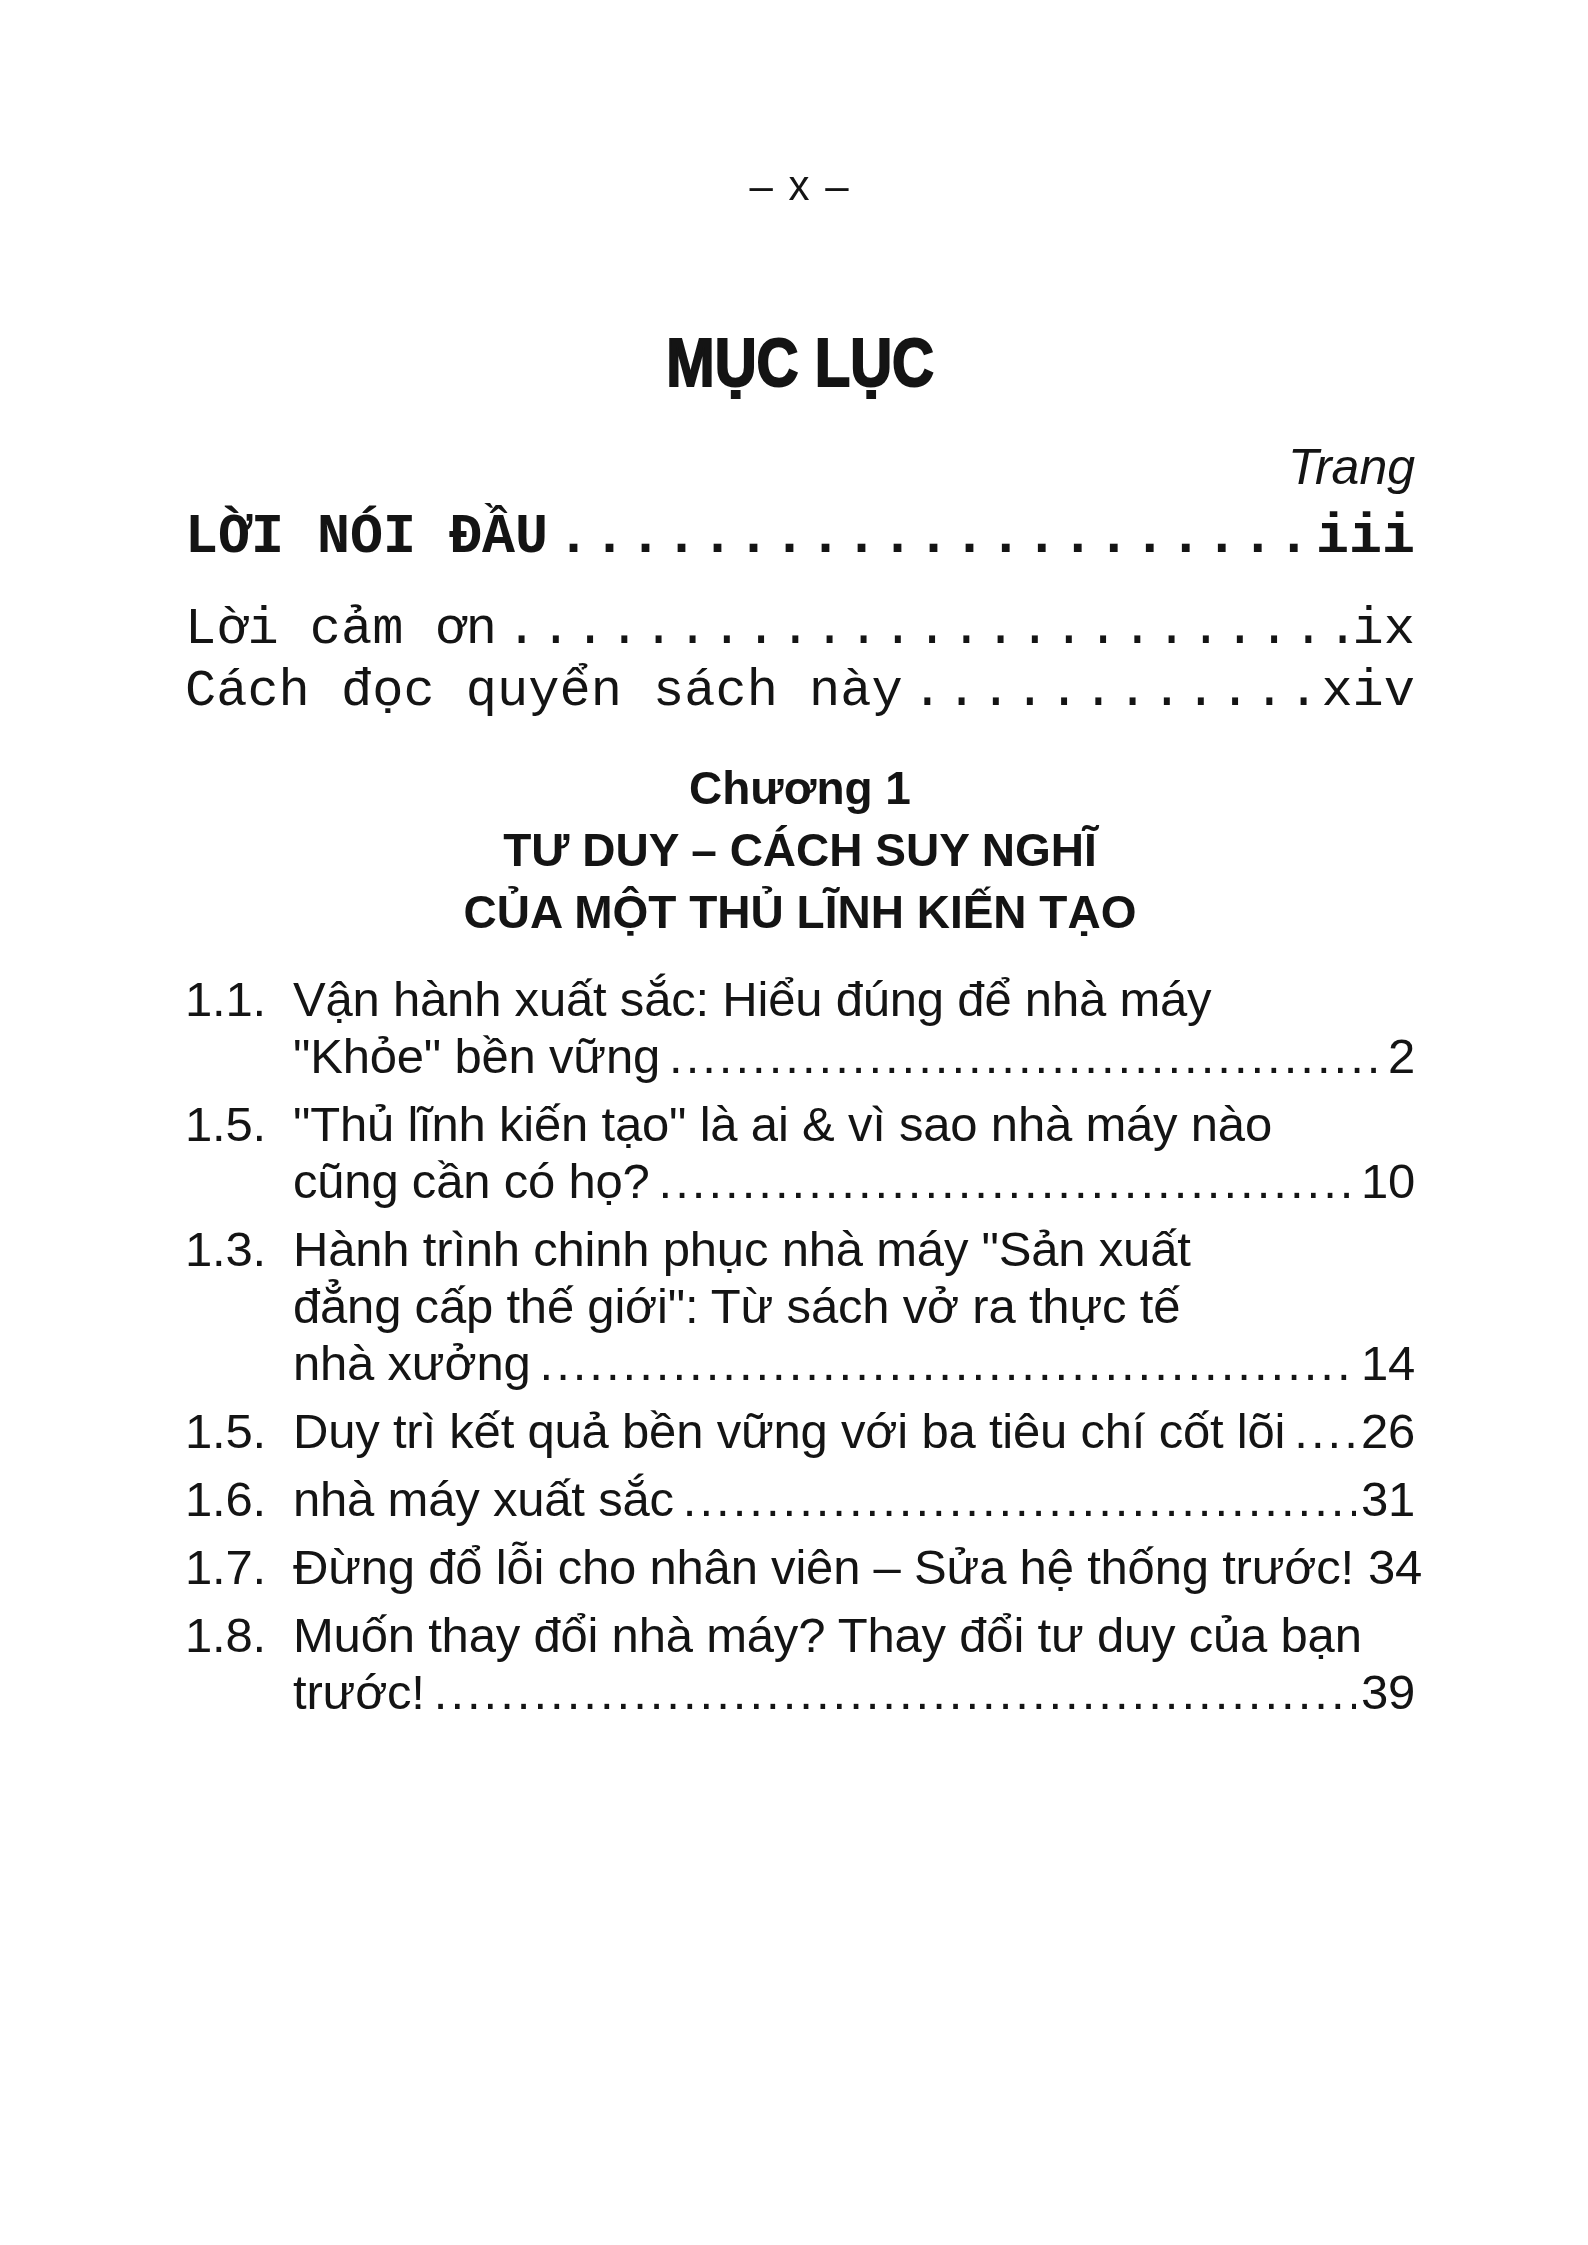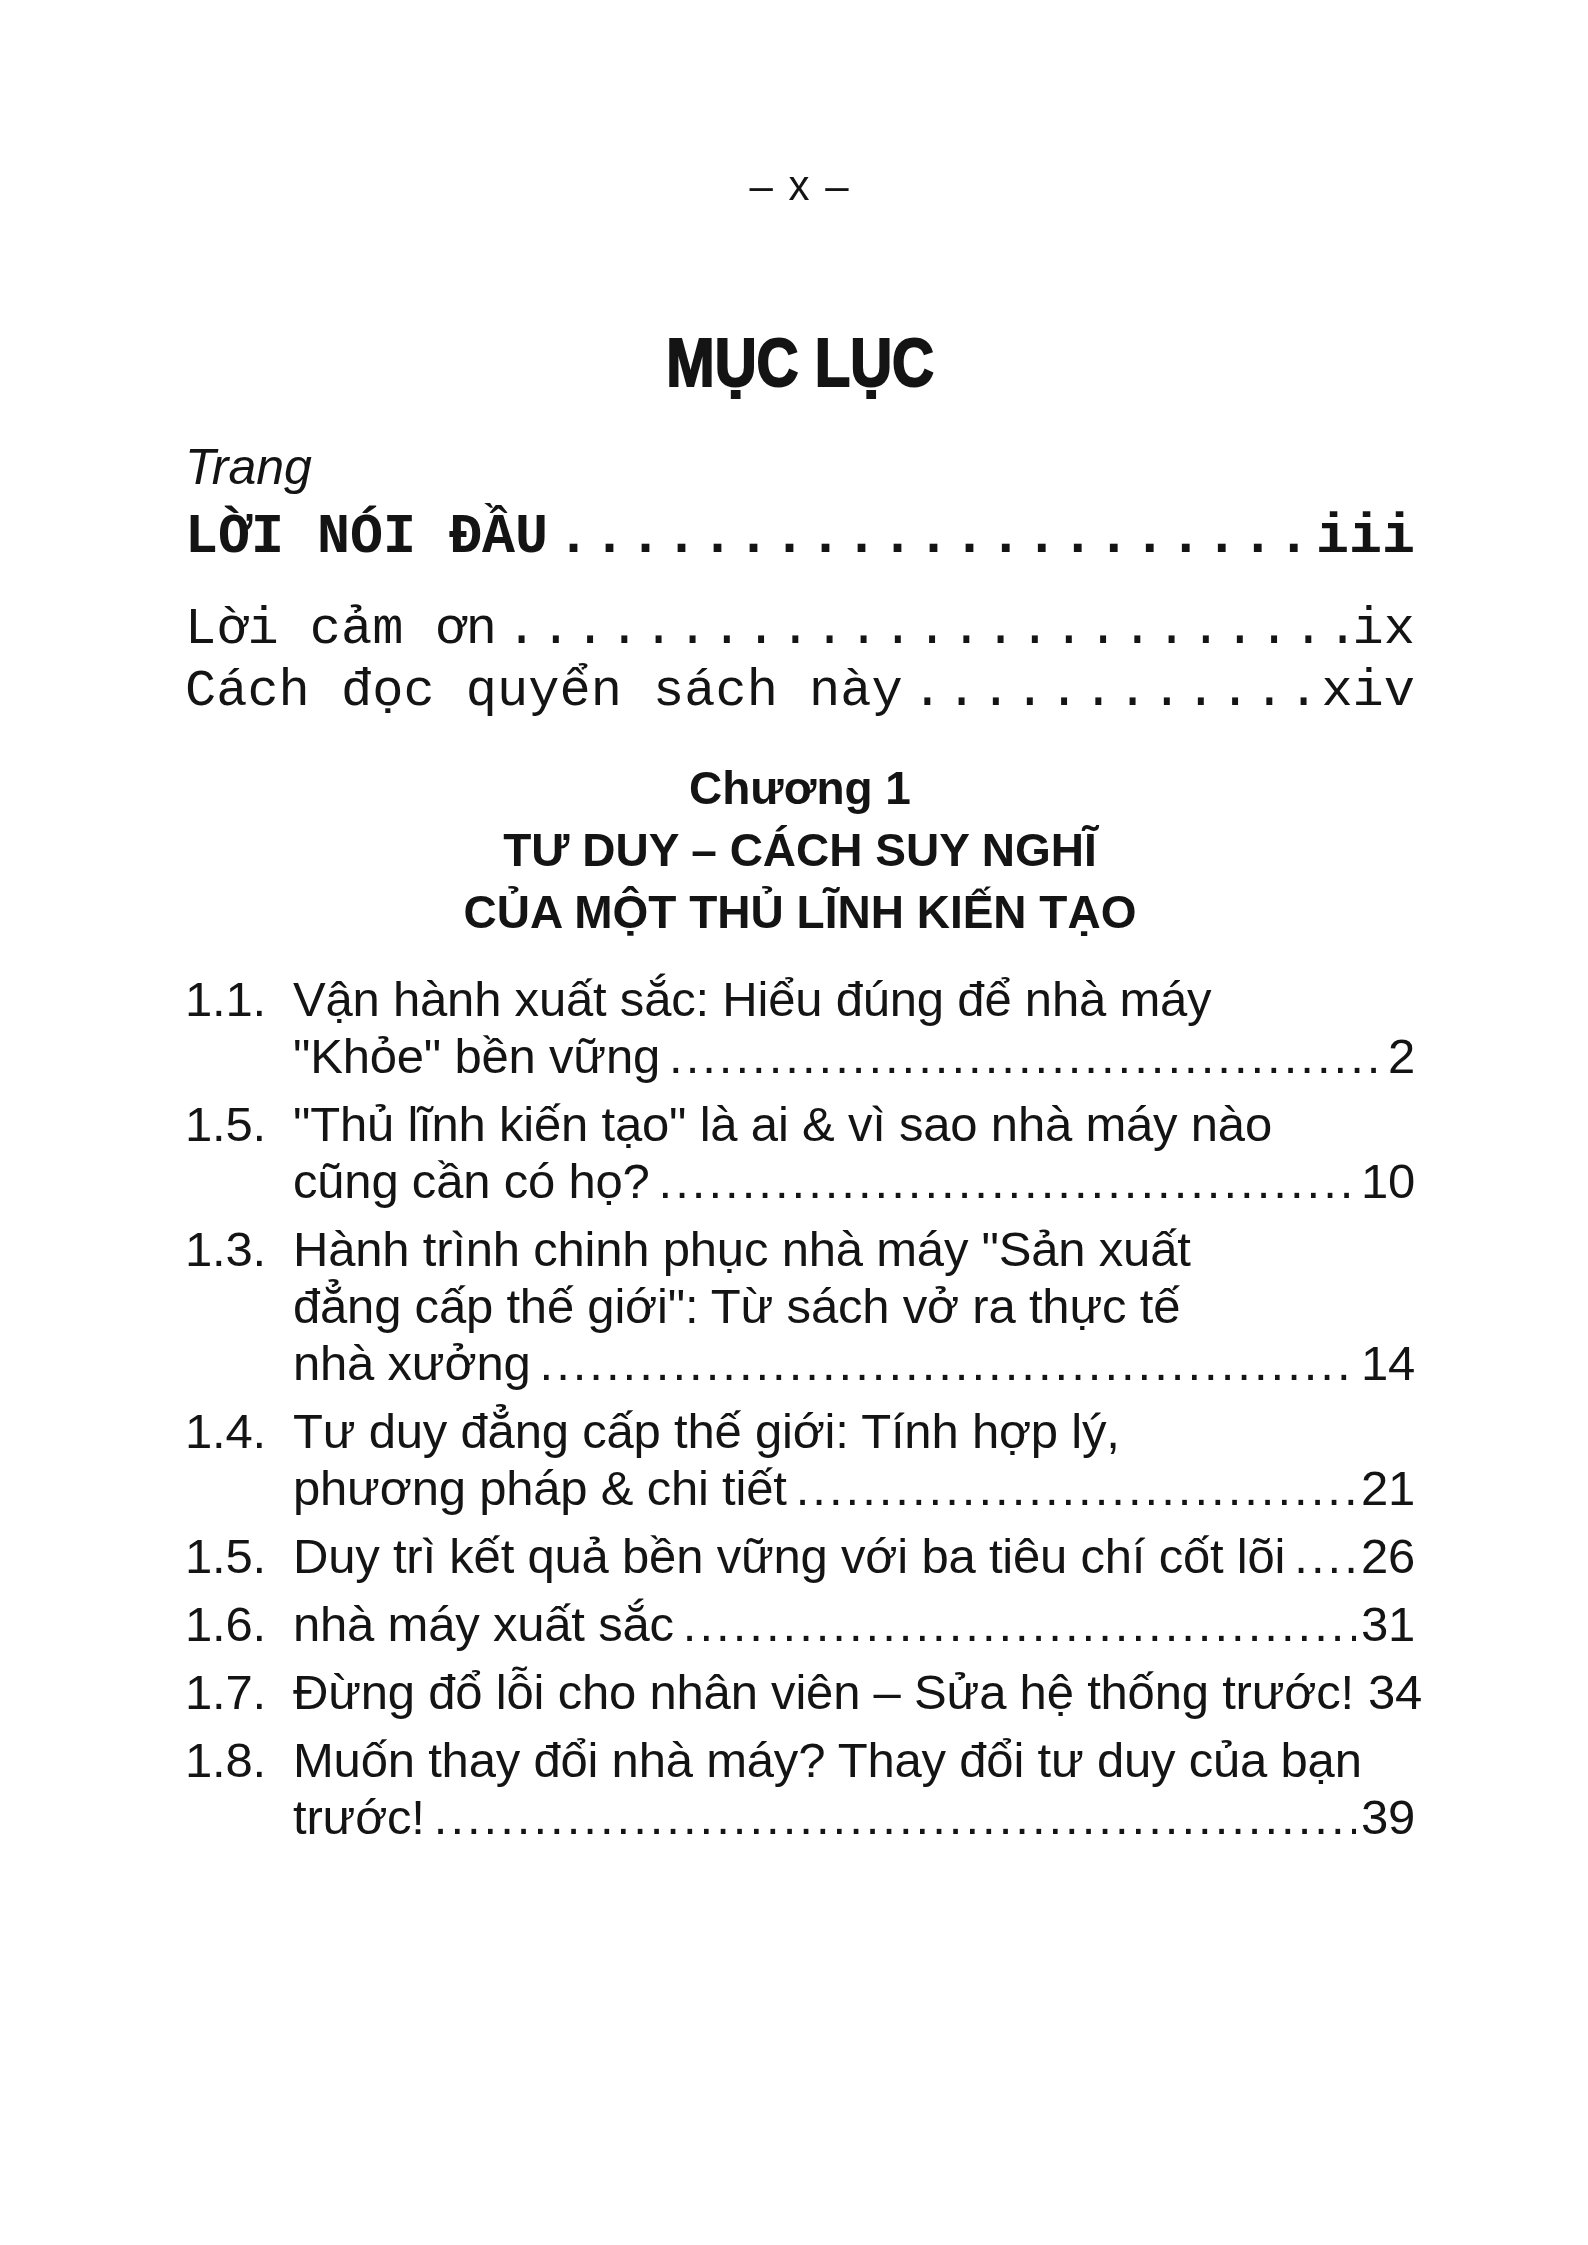--- a/index.html
+++ b/index.html
@@ -42,20 +42,21 @@
     font-size: 66px;
     font-weight: 700;
     letter-spacing: 0px;
     transform: scaleX(0.88) scaleY(1.05);
     transform-origin: center;
     -webkit-text-stroke: 2px #141414;
   }
 
   
   .trang {
+    text-align: right;
     font-style: italic;
     font-size: 50px;
     line-height: 56px;
     margin-top: 22px;
   }
 
   
   .front-matter {
     margin-top: 12px;
     font-size: 52px;
@@ -199,31 +200,20 @@
         <div class="entry-line">Hành trình chinh phục nhà máy "Sản xuất</div>
         <div class="entry-line">đẳng cấp thế giới": Từ sách vở ra thực tế</div>
         <div class="entry-lastline">
           <span class="txt">nhà xưởng</span>
           <span class="dots"></span>
           <span class="pgnum">14</span>
         </div>
       </div>
     </div>
 
-    <div class="entry">
-      <span class="entry-num">1.4.</span>
-      <div class="entry-body">
-        <div class="entry-line">Tư duy đẳng cấp thế giới: Tính hợp lý,</div>
-        <div class="entry-lastline">
-          <span class="txt">phương pháp &amp; chi tiết</span>
-          <span class="dots"></span>
-          <span class="pgnum">21</span>
-        </div>
-      </div>
-    </div>
 
     <div class="entry">
       <span class="entry-num">1.5.</span>
       <div class="entry-body">
         <div class="entry-lastline">
           <span class="txt">Duy trì kết quả bền vững với ba tiêu chí cốt lõi</span>
           <span class="dots"></span>
           <span class="pgnum">26</span>
         </div>
       </div>

